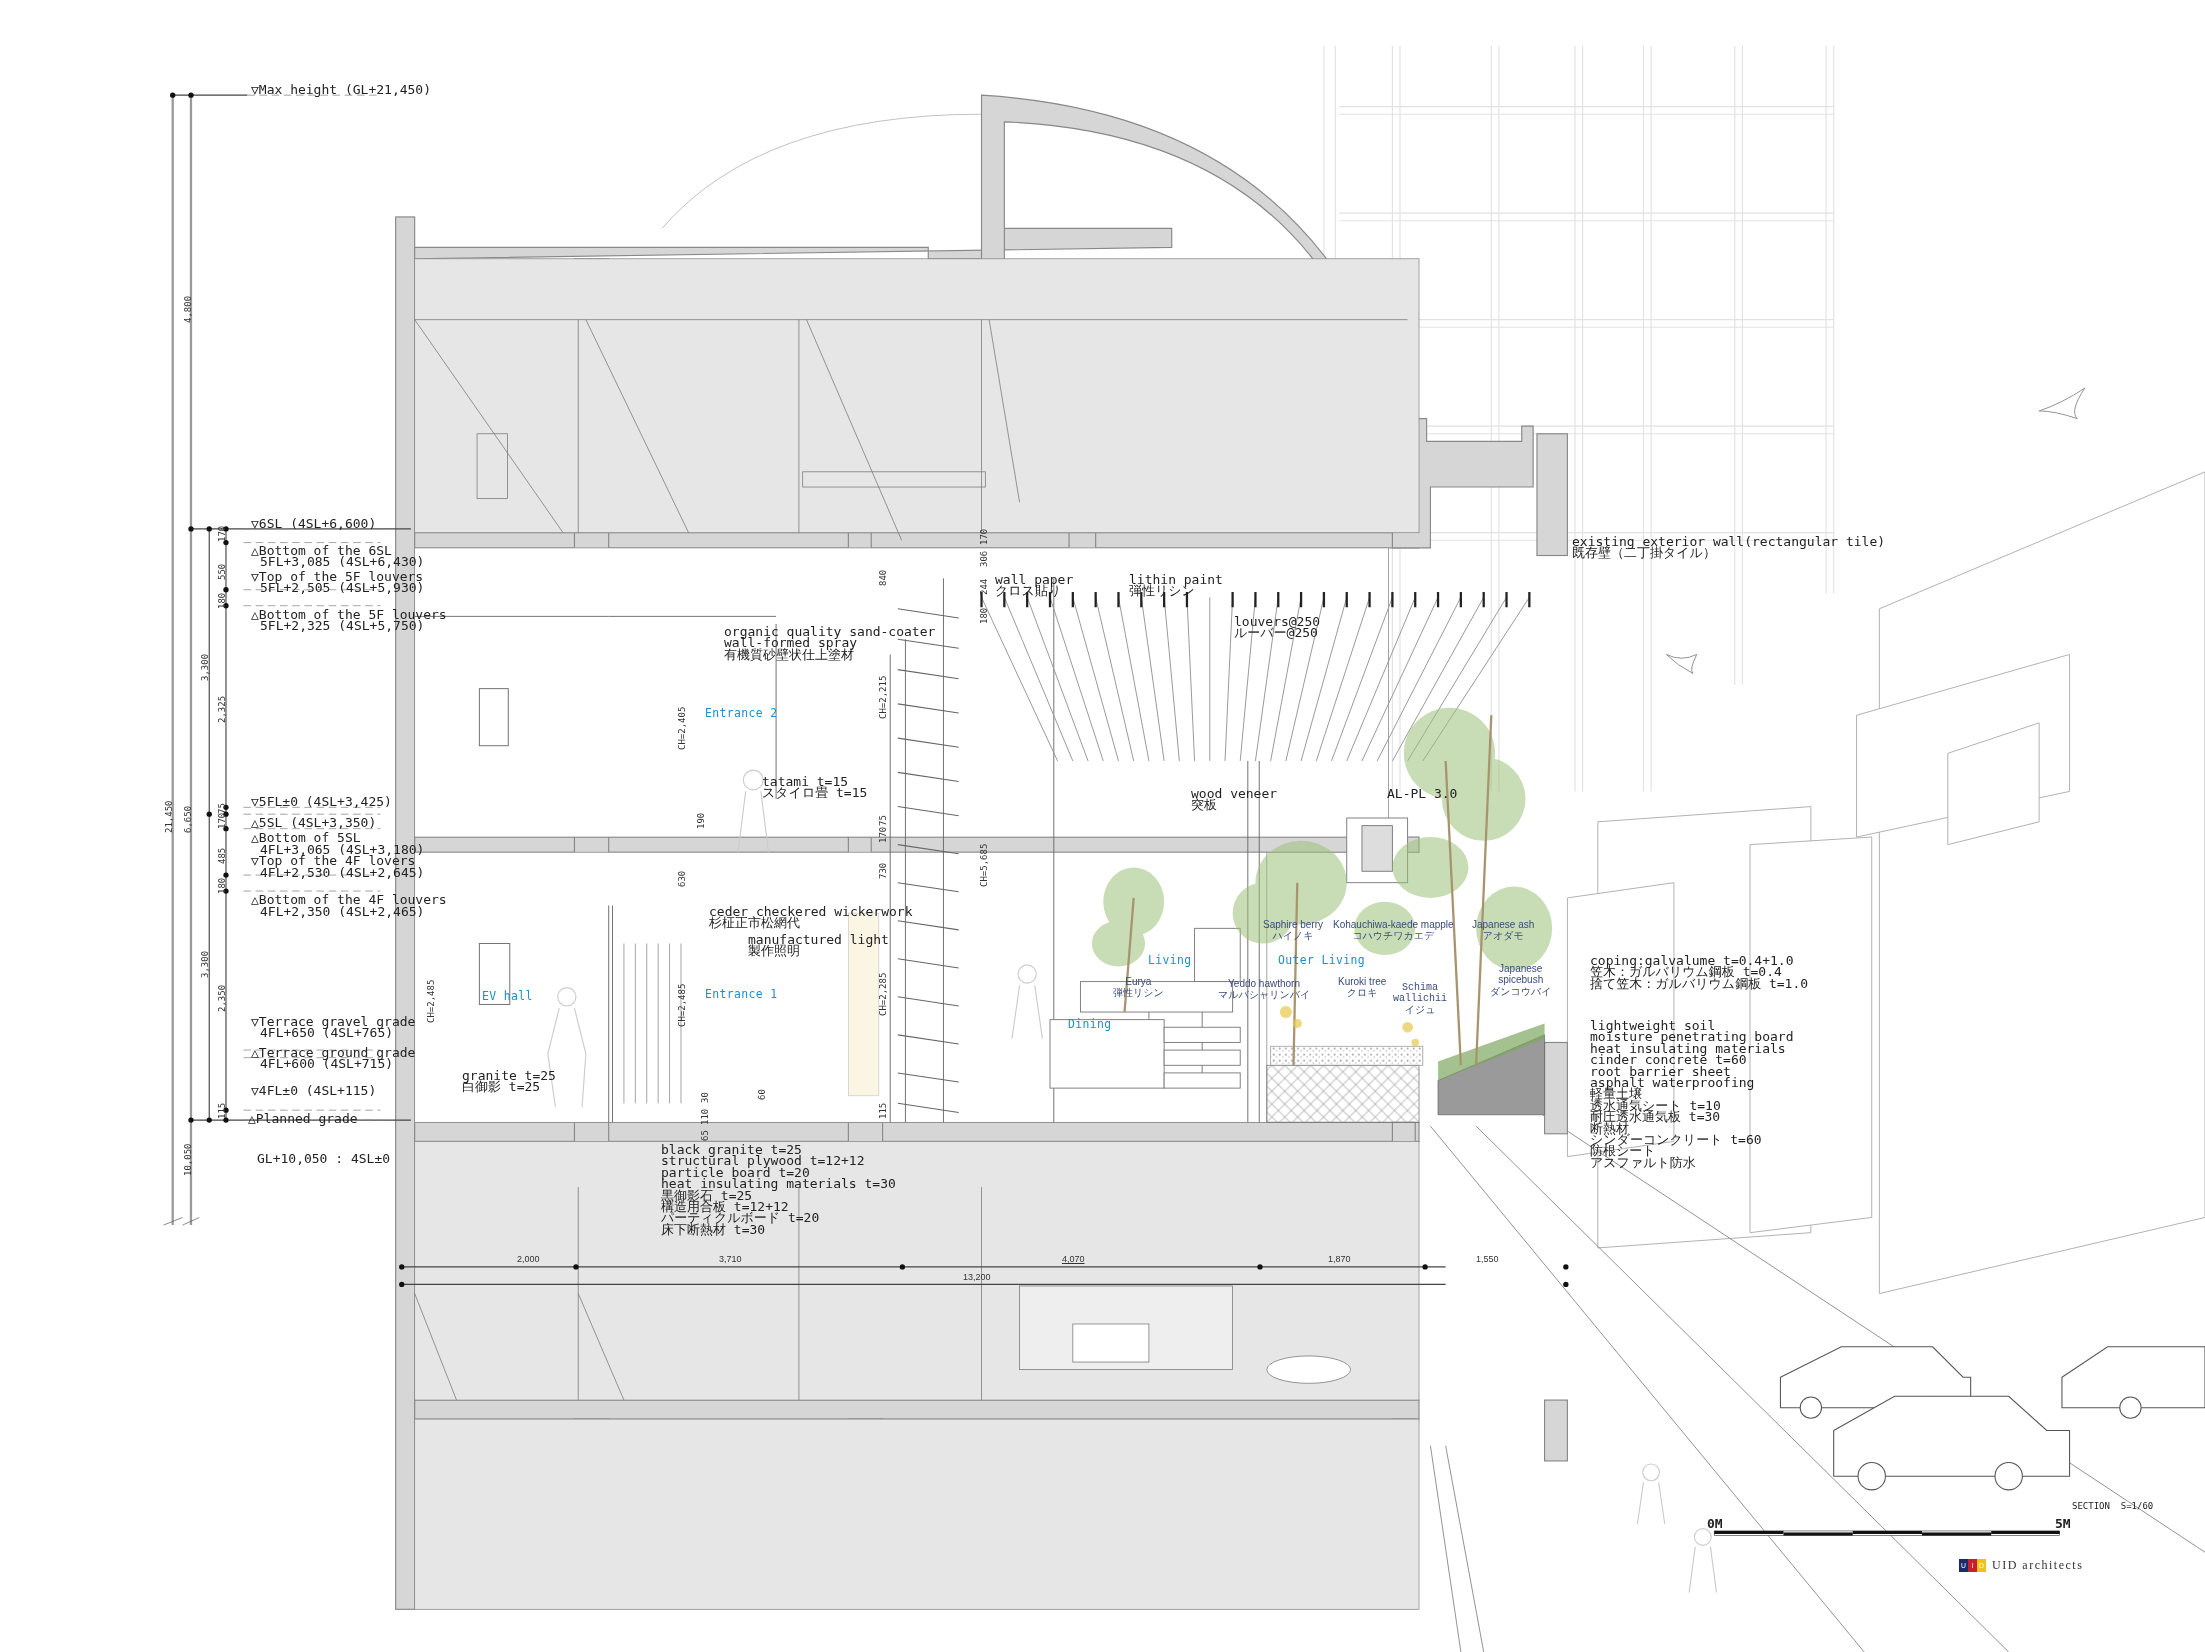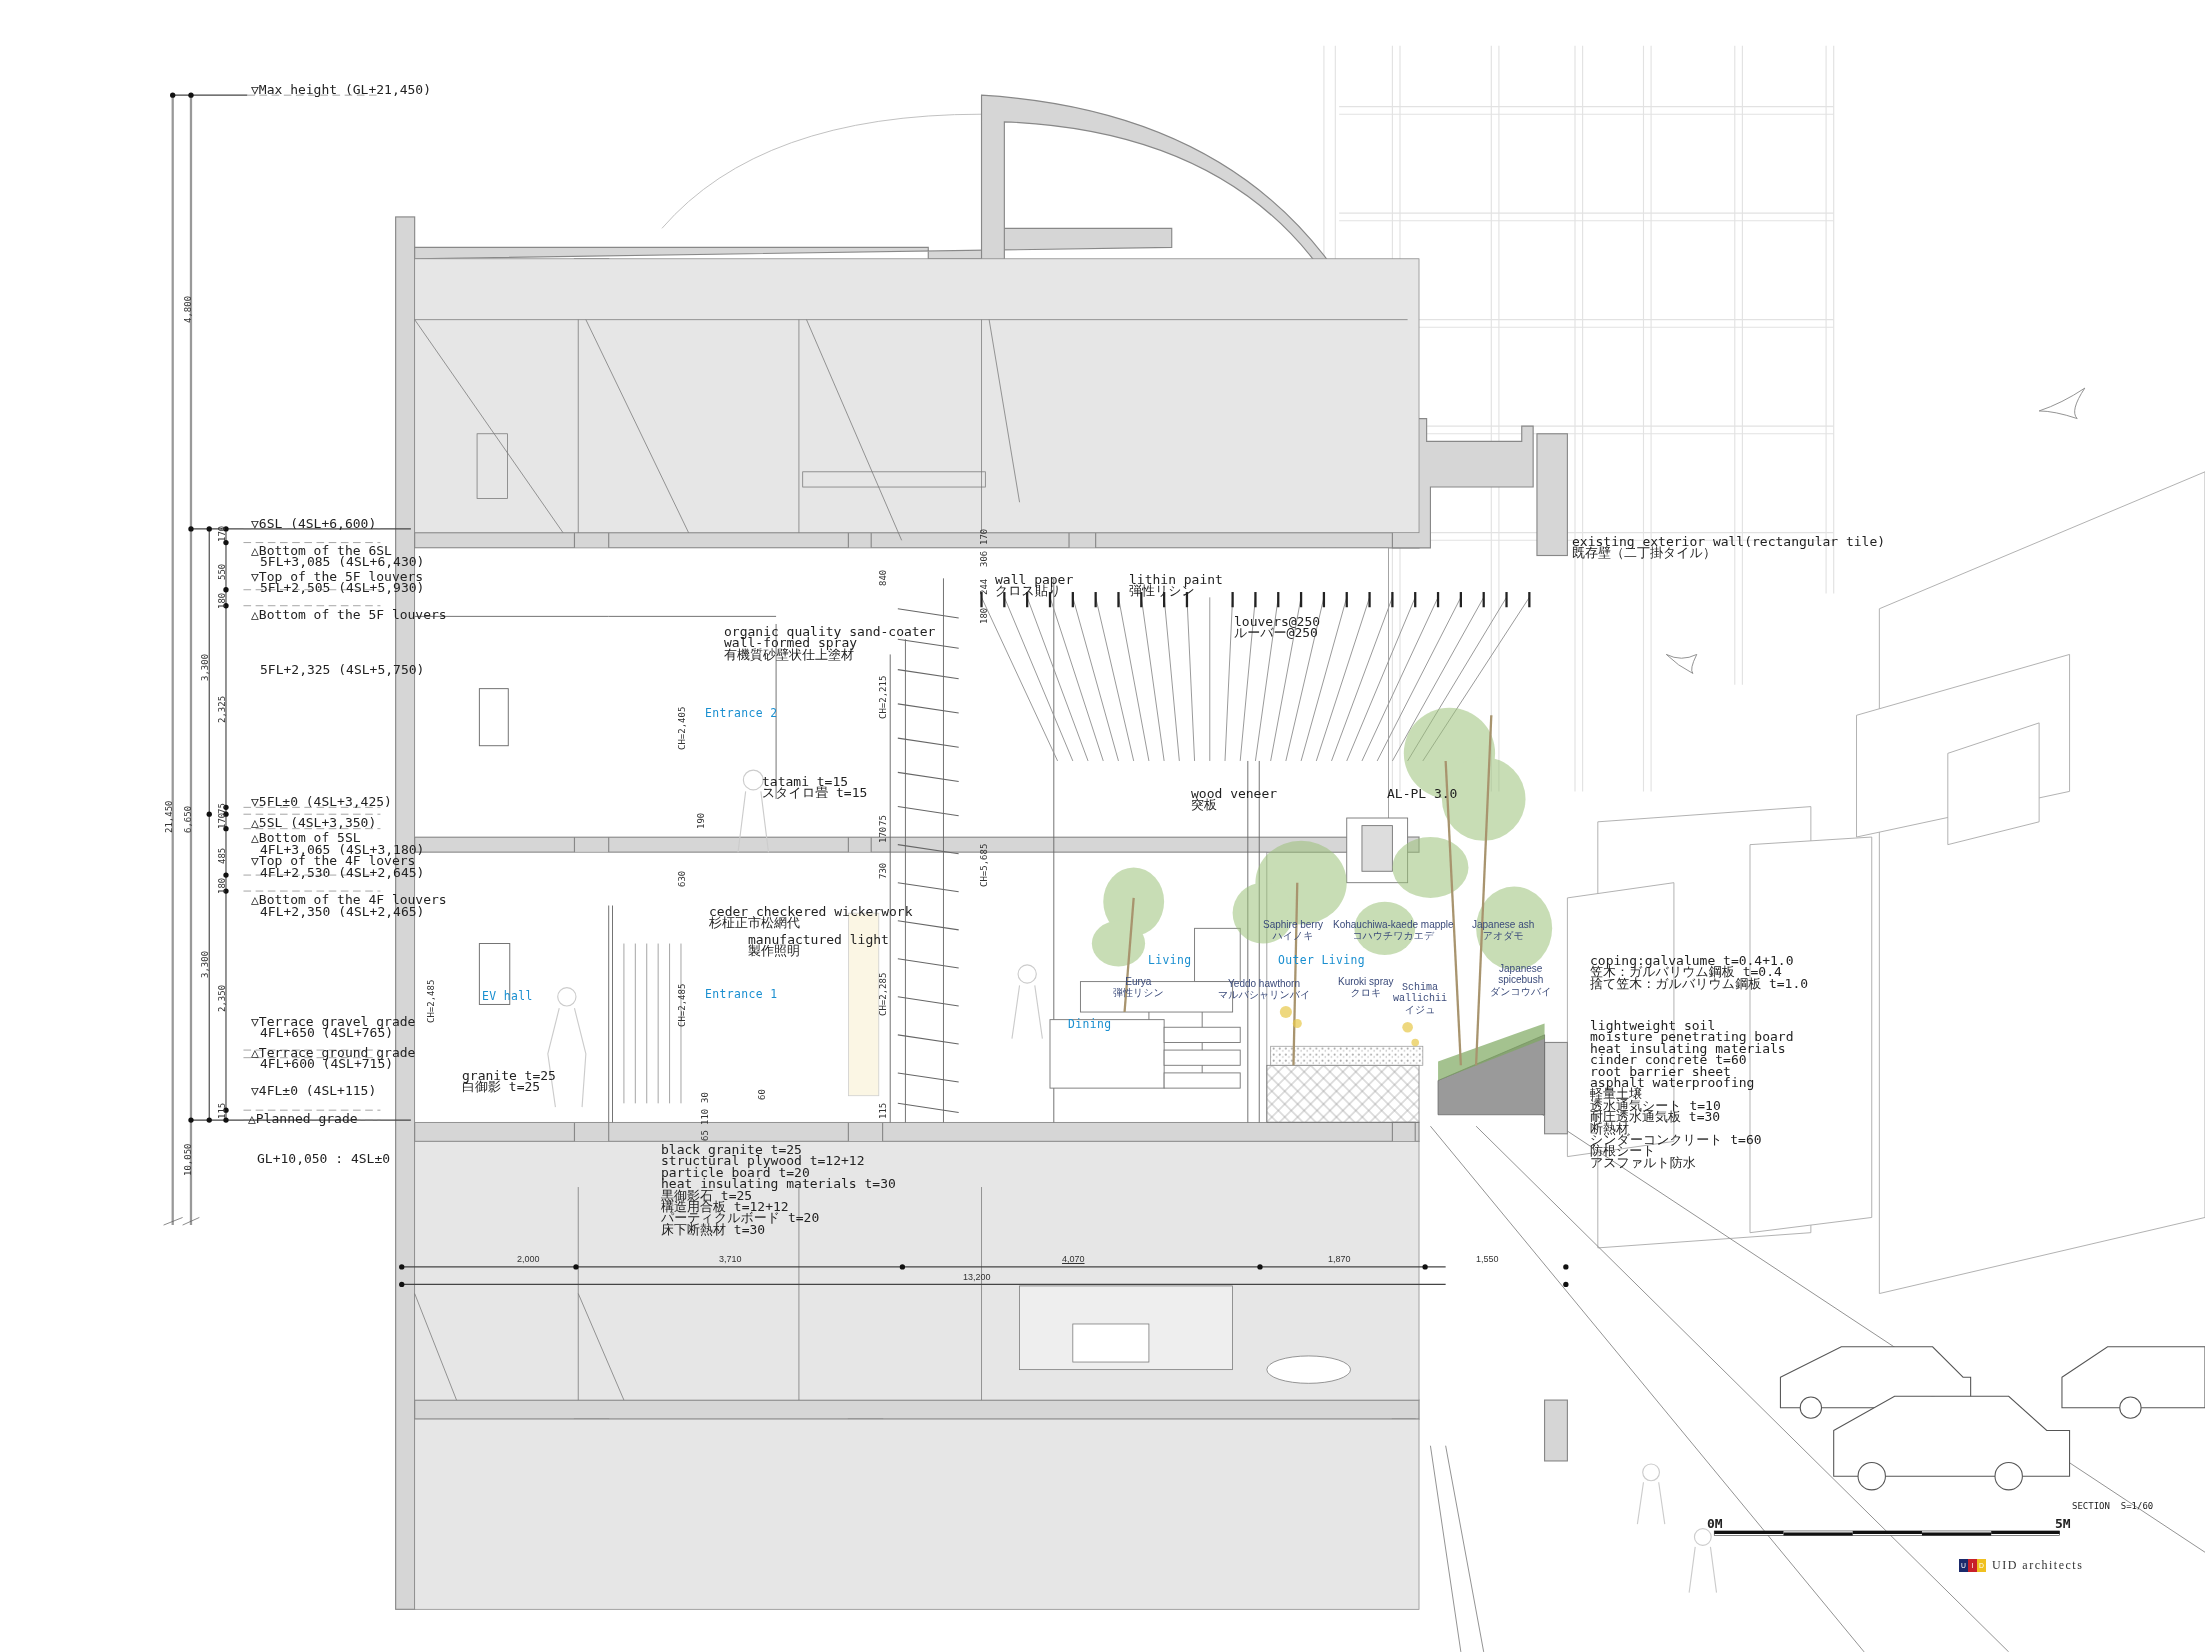--- a/index.html
+++ b/index.html
@@ -401,21 +401,21 @@
   </g>
 </svg>
 
 <div class="t" style="left:251px;top:84px;">▽Max height (GL+21,450)</div>
 <div class="t" style="left:251px;top:518px;">▽6SL (4SL+6,600)</div>
 <div class="t" style="left:251px;top:545px;">△Bottom of the 6SL</div>
 <div class="t" style="left:260px;top:556px;">5FL+3,085 (4SL+6,430)</div>
 <div class="t" style="left:251px;top:571px;">▽Top of the 5F louvers</div>
 <div class="t" style="left:260px;top:582px;">5FL+2,505 (4SL+5,930)</div>
 <div class="t" style="left:251px;top:609px;">△Bottom of the 5F louvers</div>
-<div class="t" style="left:260px;top:620px;margin-top:44px;">5FL+2,325 (4SL+5,750)</div>
+<div class="t" style="left:260px;top:620px;">5FL+2,325 (4SL+5,750)</div>
 <div class="t" style="left:251px;top:796px;">▽5FL±0 (4SL+3,425)</div>
 <div class="t" style="left:251px;top:817px;">△5SL (4SL+3,350)</div>
 <div class="t" style="left:251px;top:832px;">△Bottom of 5SL</div>
 <div class="t" style="left:260px;top:844px;">4FL+3,065 (4SL+3,180)</div>
 <div class="t" style="left:251px;top:855px;">▽Top of the 4F lovers</div>
 <div class="t" style="left:260px;top:867px;">4FL+2,530 (4SL+2,645)</div>
 <div class="t" style="left:251px;top:894px;">△Bottom of the 4F louvers</div>
 <div class="t" style="left:260px;top:906px;">4FL+2,350 (4SL+2,465)</div>
 <div class="t" style="left:251px;top:1016px;">▽Terrace gravel grade</div>
 <div class="t" style="left:260px;top:1027px;">4FL+650 (4SL+765)</div>
@@ -528,21 +528,21 @@
 <div class="plant" style="left:1113px;top:976px;">Eurya
 弾性リシン</div>
 <div class="plant" style="left:1263px;top:919px;">Saphire berry
 ハイノキ</div>
 <div class="plant" style="left:1333px;top:919px;">Kohauchiwa-kaede mapple
 コハウチワカエデ</div>
 <div class="plant" style="left:1472px;top:919px;">Japanese ash
 アオダモ</div>
 <div class="plant" style="left:1218px;top:978px;">Yeddo hawthorn
 マルバシャリンバイ</div>
-<div class="plant" style="left:1338px;top:976px;">Kuroki spray
+<div class="plant" style="left:1338px;top:976px;">Kuroki tree
 クロキ</div>
 <div class="plant" style="left:1393px;top:982px;font-family:Liberation Mono, monospace;">Schima
 wallichii
 イジュ</div>
 <div class="plant" style="left:1490px;top:963px;">Japanese
 spicebush
 ダンコウバイ</div>
 
 <div class="t" style="left:2072px;top:1501px;font-size:9px;">SECTION  S=1/60</div>
 <div class="t" style="left:1707px;top:1518px;font-weight:bold;">0M</div>

